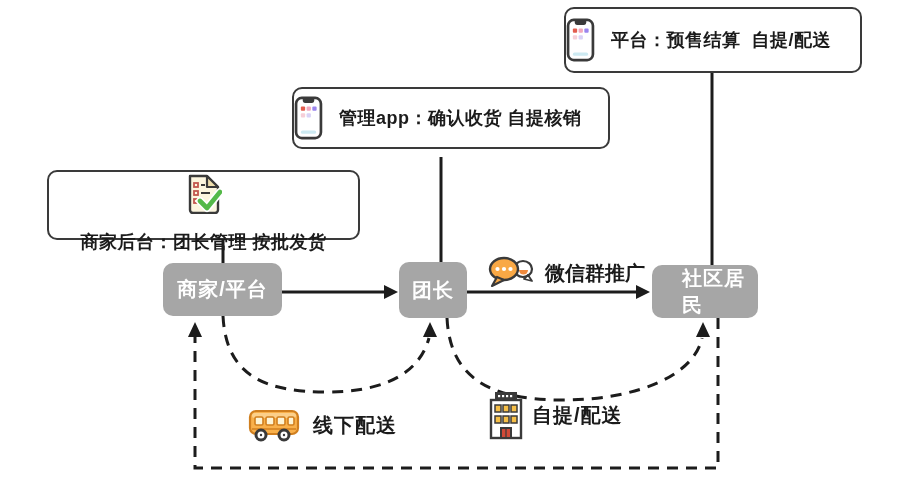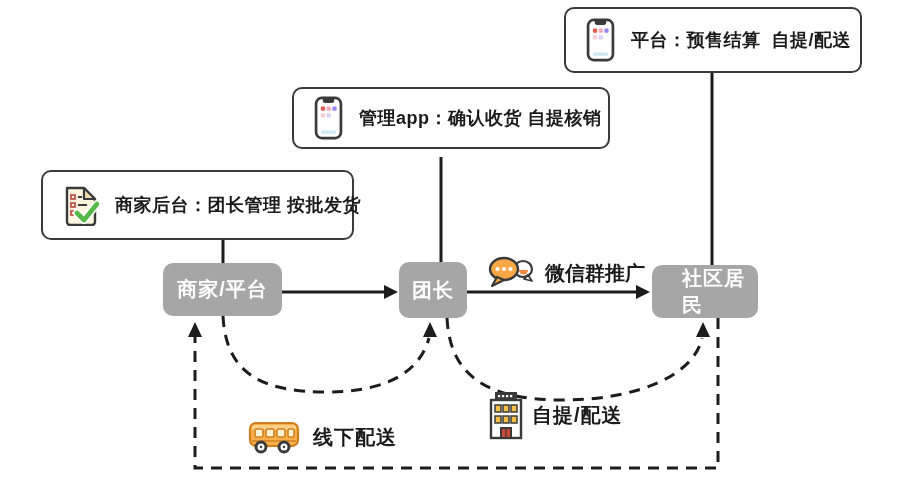--- a/index.html
+++ b/index.html
@@ -4,21 +4,21 @@
 <style>
   html,body{margin:0;padding:0;background:#ffffff;}
   .stage{
     position:relative;width:909px;height:480px;background:#ffffff;overflow:hidden;
     font-family:"Liberation Sans","DejaVu Sans",sans-serif;
   }
   .overlay{position:absolute;left:0;top:0;width:909px;height:480px;z-index:1;}
   .callout{
     position:absolute;z-index:2;display:flex;align-items:center;
     background:#ffffff;border:2px solid #3a3a3a;border-radius:10px;
-    box-sizing:border-box;padding-left:20px;gap:16px;
+    box-sizing:border-box;gap:16px;
   }
   .callout-label{
     font-size:18px;font-weight:bold;color:#1b1b1b;white-space:pre;letter-spacing:0.5px;
   }
   .node{
     position:absolute;z-index:2;display:flex;align-items:center;justify-content:center;
     background:#a6a6a6;border-radius:10px;color:#ffffff;font-weight:bold;font-size:20px;
     letter-spacing:1px;box-sizing:border-box;
   }
   .edge-label{
@@ -52,21 +52,21 @@
     </g>
     <g fill="#1c1c1c" stroke="none">
       <polygon points="398,292 384,285 384,299"></polygon>
       <polygon points="650,292 636,285 636,299"></polygon>
       <polygon points="430,322 423,337 437,337"></polygon>
       <polygon points="703,322 696,337 710,337"></polygon>
       <polygon points="195,322 188,337 202,337"></polygon>
     </g>
   </svg>
 
-  <div class="callout" style="left:41px;top:170px;width:313px;height:70px;">
+  <div class="callout" style="left:47px;top:170px;width:313px;height:70px;flex-direction:column;">
     <svg class="icon" width="36" height="42" viewBox="0 0 36 42">
       <path d="M4 4 h17 l11 11 v23 a3 3 0 0 1 -3 3 H7 a3 3 0 0 1 -3 -3 Z" fill="#fcf6df" stroke="#3a3a3a" stroke-width="2.4" stroke-linejoin="round"></path>
       <path d="M21 4 l11 11 h-11 z" fill="#efdfae" stroke="#3a3a3a" stroke-width="2.2" stroke-linejoin="round"></path>
       <rect x="8" y="11" width="4" height="4" fill="none" stroke="#c2574f" stroke-width="1.8"></rect>
       <line x1="15" y1="13" x2="19" y2="13" stroke="#3a3a3a" stroke-width="2"></line>
       <rect x="8" y="19" width="4" height="4" fill="none" stroke="#c2574f" stroke-width="1.8"></rect>
       <line x1="15" y1="21" x2="24" y2="21" stroke="#3a3a3a" stroke-width="2"></line>
       <rect x="8" y="27" width="4" height="4" fill="none" stroke="#c2574f" stroke-width="1.8"></rect>
       <path d="M14 29 L21 36 L34 20" fill="none" stroke="#ffffff" stroke-width="8" stroke-linecap="round" stroke-linejoin="round"></path>
       <path d="M14 29 L21 36 L34 20" fill="none" stroke="#54b948" stroke-width="4.6" stroke-linecap="round" stroke-linejoin="round"></path>
@@ -119,21 +119,21 @@
       <path d="M40 19 l4 6 -8 -2 z" fill="#ffffff" stroke="#3a3a3a" stroke-width="1.8" stroke-linejoin="round"></path>
       <ellipse cx="16" cy="13" rx="14" ry="11" fill="#f9a845" stroke="#3a3a3a" stroke-width="2.4"></ellipse>
       <path d="M9 21 L4 30 L16 24 Z" fill="#f9a845" stroke="#3a3a3a" stroke-width="2.2" stroke-linejoin="round"></path>
       <circle cx="9.5" cy="13" r="2.1" fill="#ffffff"></circle>
       <circle cx="16" cy="13" r="2.1" fill="#ffffff"></circle>
       <circle cx="22.5" cy="13" r="2.1" fill="#ffffff"></circle>
     </svg>
     <span class="txt">微信群推广</span>
   </div>
 
-  <div class="edge-label bottom-label" style="left:248px;top:420px;gap:13px;">
+  <div class="edge-label bottom-label" style="left:248px;top:408px;gap:13px;">
     <svg class="icon" width="52" height="34" viewBox="0 0 52 34">
       <rect x="2" y="3" width="48" height="23" rx="6" fill="#f9b04a" stroke="#d07f1f" stroke-width="2.2"></rect>
       <rect x="4" y="5" width="44" height="5" rx="2.5" fill="#fcd08a"></rect>
       <rect x="7" y="9" width="8" height="8" rx="1.5" fill="#fdf4d6" stroke="#d07f1f" stroke-width="1.6"></rect>
       <rect x="18" y="9" width="8" height="8" rx="1.5" fill="#fdf4d6" stroke="#d07f1f" stroke-width="1.6"></rect>
       <rect x="29" y="9" width="8" height="8" rx="1.5" fill="#fdf4d6" stroke="#d07f1f" stroke-width="1.6"></rect>
       <rect x="40" y="9" width="6" height="8" rx="1.5" fill="#fdf4d6" stroke="#d07f1f" stroke-width="1.6"></rect>
       <line x1="4" y1="21" x2="48" y2="21" stroke="#d07f1f" stroke-width="1.5"></line>
       <circle cx="13" cy="27" r="5" fill="#ffffff" stroke="#3a3a3a" stroke-width="3"></circle>
       <circle cx="36" cy="27" r="5" fill="#ffffff" stroke="#3a3a3a" stroke-width="3"></circle>

